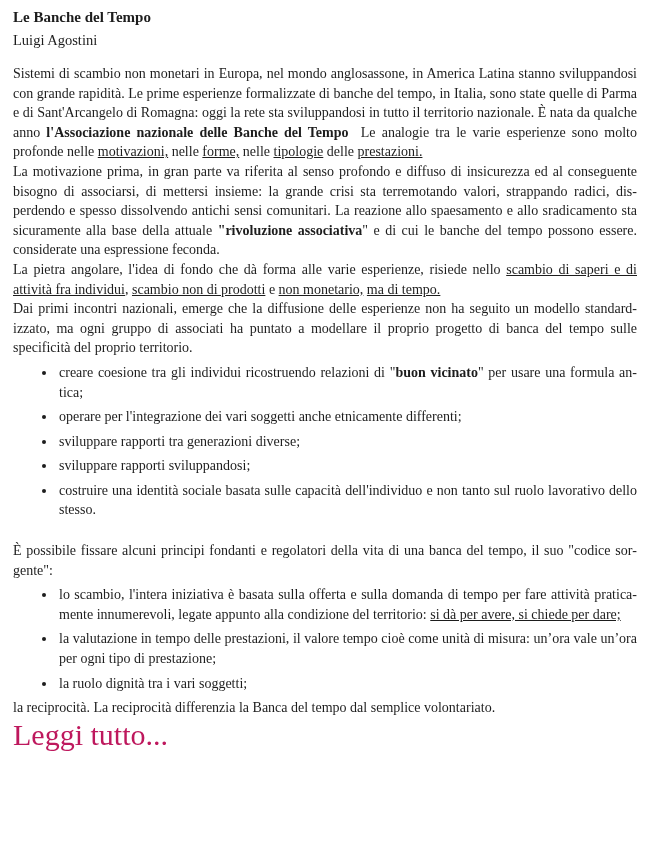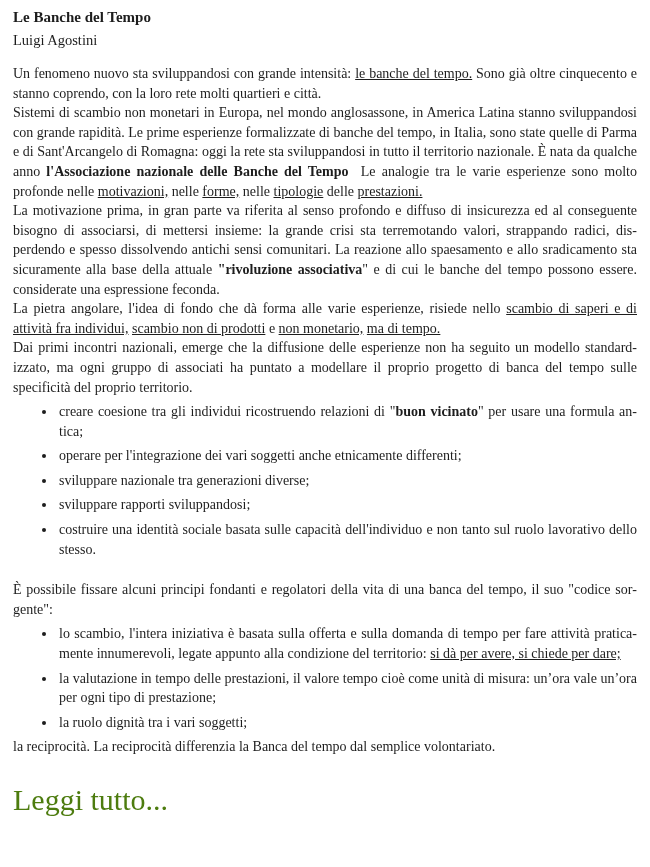--- a/index.html
+++ b/index.html
@@ -53,42 +53,40 @@
     margin: 5px 0;
     padding-left: 2px;
     hyphens: manual;
     -webkit-hyphens: manual;
   }
   .seg-b { font-weight: 700; }
   .seg-u { text-decoration: underline; }
   .read-more {
     font-size: 30px;
     line-height: 34px;
-    margin-top: 26px;
     font-weight: 400;
-    color: #4d7c0f;
+    color: #be185d;
     font-family: Liberation Serif, serif;
   }
 </style>
 </head>
 <body>
 
 <div class="page">
   <h1 class="doc-title">Le Banche del Tempo</h1>
   <p class="doc-author">Luigi Agostini</p>
   <div>
-      <p class="para"><span>Un fenomeno nuovo sta sviluppandosi con grande intensità: </span><span class="seg-u">le banche del tempo.</span><span> Sono già oltre cinque­cento e stanno coprendo, con la loro rete molti quartieri e città.</span></p>
       <p class="para"><span>Sistemi di scambio non monetari in Europa, nel mondo anglosassone, in America Latina stanno sviluppan­dosi con grande rapidità. Le prime esperienze formalizzate di banche del tempo, in Italia, sono state quelle di Parma e di Sant'Arcangelo di Romagna: oggi la rete sta sviluppandosi in tutto il territorio nazionale. È nata da qualche anno </span><span class="seg-b">l'Associazione nazionale delle Banche del Tempo</span><span>&nbsp; Le analogie tra le varie es­perienze sono molto profonde nelle </span><span class="seg-u">motivazioni,</span><span> nelle </span><span class="seg-u">forme,</span><span> nelle </span><span class="seg-u">tipologie</span><span> delle </span><span class="seg-u">prestazioni.</span></p>
       <p class="para"><span>La motivazione prima, in gran parte va riferita al senso profondo e diffuso di insicurezza ed al conseguente bisogno di associarsi, di mettersi insieme: la grande crisi sta terremotando valori, strappando radici, dis­perdendo e spesso dissolvendo antichi sensi comunitari. La reazione allo spaesamento e allo sradica­mento sta sicuramente alla base della attuale </span><span class="seg-b">"rivoluzione associativa</span><span>" e di cui le banche del tempo possono essere. considerate una espressione feconda.</span></p>
       <p class="para"><span>La pietra angolare, l'idea di fondo che dà forma alle varie esperienze, risiede nello </span><span class="seg-u">scambio di saperi e di attività fra individui,</span><span> </span><span class="seg-u">scambio non di prodotti</span><span> e </span><span class="seg-u">non monetario,</span><span> </span><span class="seg-u">ma di tempo.</span></p>
       <p class="para"><span>Dai primi incontri nazionali, emerge che la diffusione delle esperienze non ha seguito un modello standard­izzato, ma ogni gruppo di associati ha puntato a modellare il proprio progetto di banca del tempo sulle specificità del proprio territorio.</span></p>
       <ul class="bullets">
         <li><span>creare coesione tra gli individui ricostruendo relazioni di "</span><span class="seg-b">buon vicinato</span><span>" per usare una formula an­tica;</span></li>
         <li><span>operare per l'integrazione dei vari soggetti anche etnicamente differenti;</span></li>
-        <li><span>sviluppare nazionale tra generazioni diverse;</span></li>
+        <li><span>sviluppare rapporti tra generazioni diverse;</span></li>
         <li><span>sviluppare rapporti sviluppandosi;</span></li>
         <li><span>costruire una identità sociale basata sulle capacità dell'individuo e non tanto sul ruolo lavorativo dello stesso.</span></li>
       </ul>
       <p class="para gap"><span>È possibile fissare alcuni principi fondanti e regolatori della vita di una banca del tempo, il suo "codice sor­gente":</span></p>
       <ul class="bullets">
         <li><span>lo scambio, l'intera iniziativa è basata sulla offerta e sulla domanda di tempo per fare attività pratica­mente innumerevoli, legate appunto alla condizione del territorio: </span><span class="seg-u">si dà per avere, si chiede per dare;</span></li>
         <li><span>la valutazione in tempo delle prestazioni, il valore tempo cioè come unità di misura: un’ora vale un’ora per ogni tipo di prestazione;</span></li>
         <li><span>la ruolo dignità tra i vari soggetti;</span></li>
       </ul>
       <p class="para"><span>la reciprocità. La reciprocità differenzia la Banca del tempo dal semplice volontariato.</span></p>

